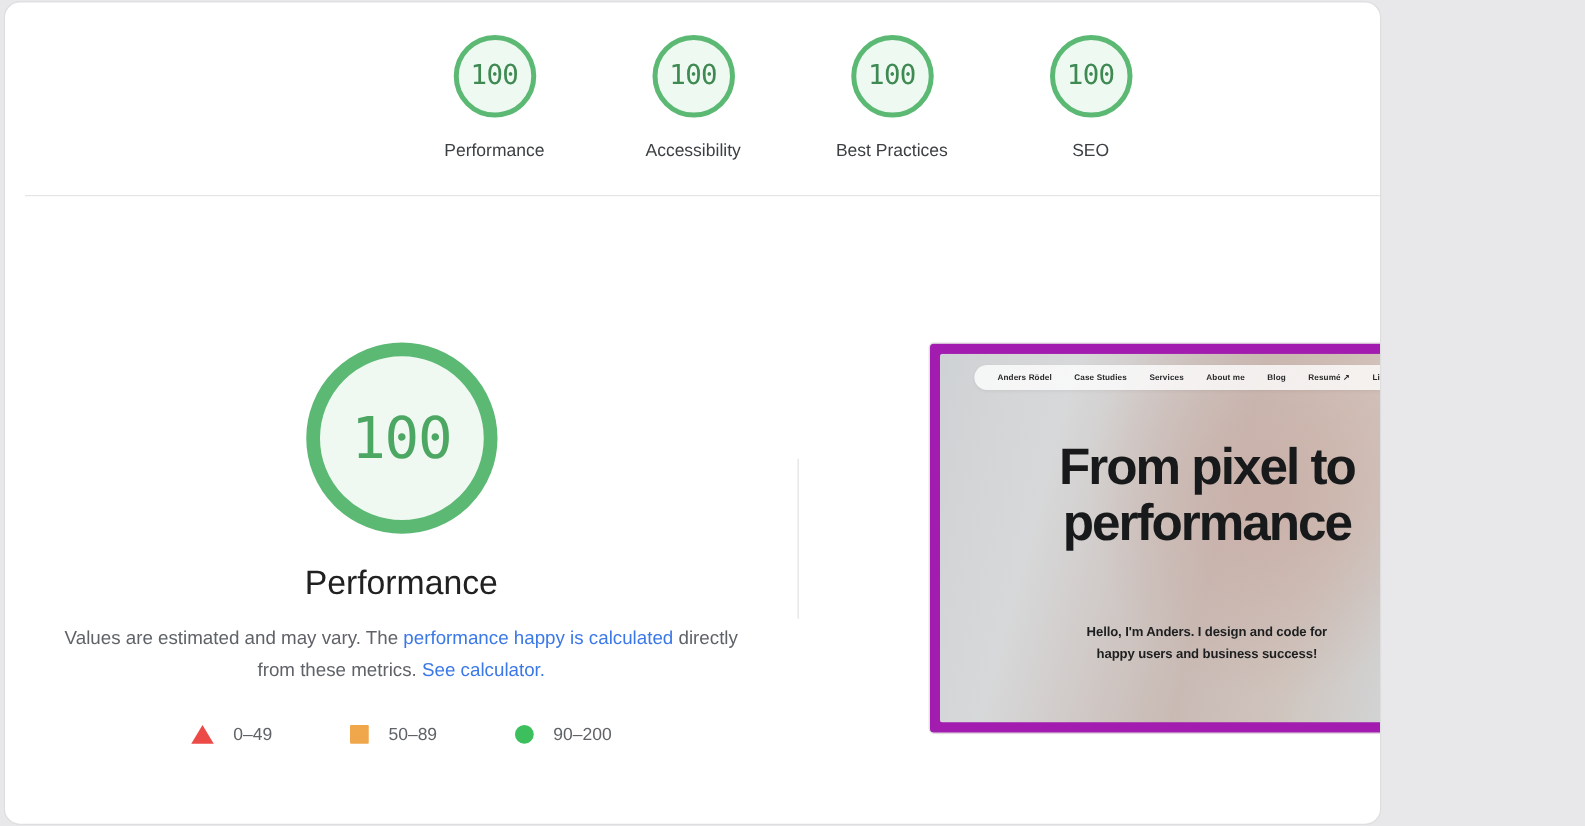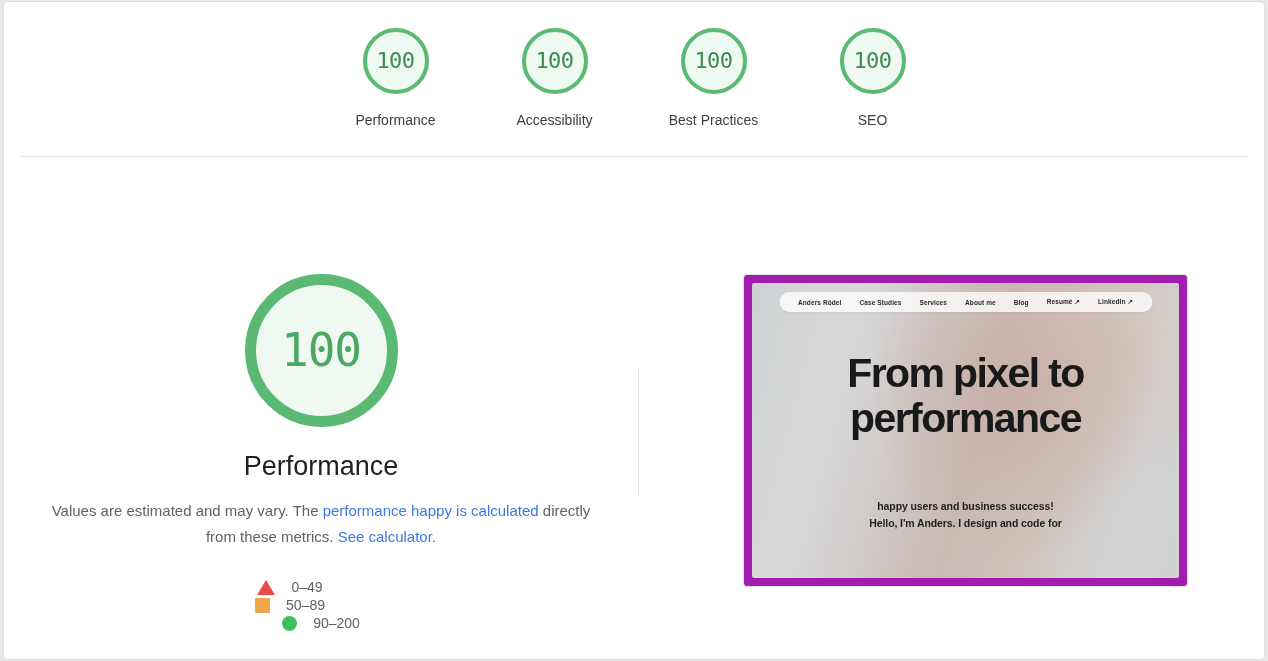--- a/index.html
+++ b/index.html
@@ -12,24 +12,24 @@
     overflow: hidden;
     background: #e8e8ea;
     font-family: "Liberation Sans", sans-serif;
     -webkit-font-smoothing: antialiased;
   }
 
   .report-card {
     position: absolute;
     left: 4px;
     top: 2px;
-    width: 1260px;
+    width: 1100px;
     height: 657px;
     background: #ffffff;
-    border-radius: 4px;
+    border-radius: 12px;
     overflow: hidden;
     box-shadow: 0 0 0 1px rgba(0,0,0,0.045);
   }
 
   
   .scores-strip {
     position: absolute;
     left: 0; top: 0;
     width: 1260px;
     height: 154px;
@@ -157,21 +157,20 @@
     color: #3b78e7;
     text-decoration: none;
   }
 
   .legend {
     margin-top: 28px;
     display: flex;
     align-items: center;
     justify-content: center;
     gap: 0;
-    flex-direction: column;
   }
   .legend-item {
     display: flex;
     align-items: center;
     margin-right: 62px;
   }
   .legend-item:last-child { margin-right: 0; }
   .legend-label {
     margin-left: 16px;
     font-size: 14px;
@@ -362,21 +361,21 @@
           <span class="nav-item">Resumé ↗</span>
           <span class="nav-item">LinkedIn ↗</span>
         </div>
 
         <div class="hero-title">
           <div>From pixel to</div>
           <div>performance</div>
         </div>
 
         <div class="hero-sub">
+          <div>Hello, I'm Anders. I design and code for</div>
           <div>happy users and business success!</div>
-          <div>Hello, I'm Anders. I design and code for</div>
         </div>
 
       </div>
     </div>
 
   </div>
 </div>
 
 </body></html>

